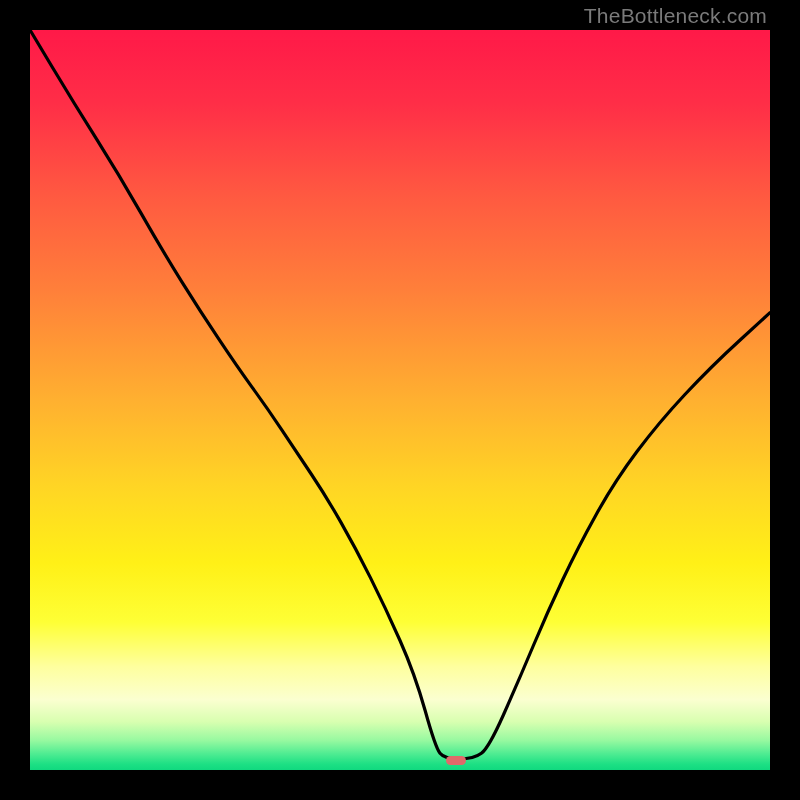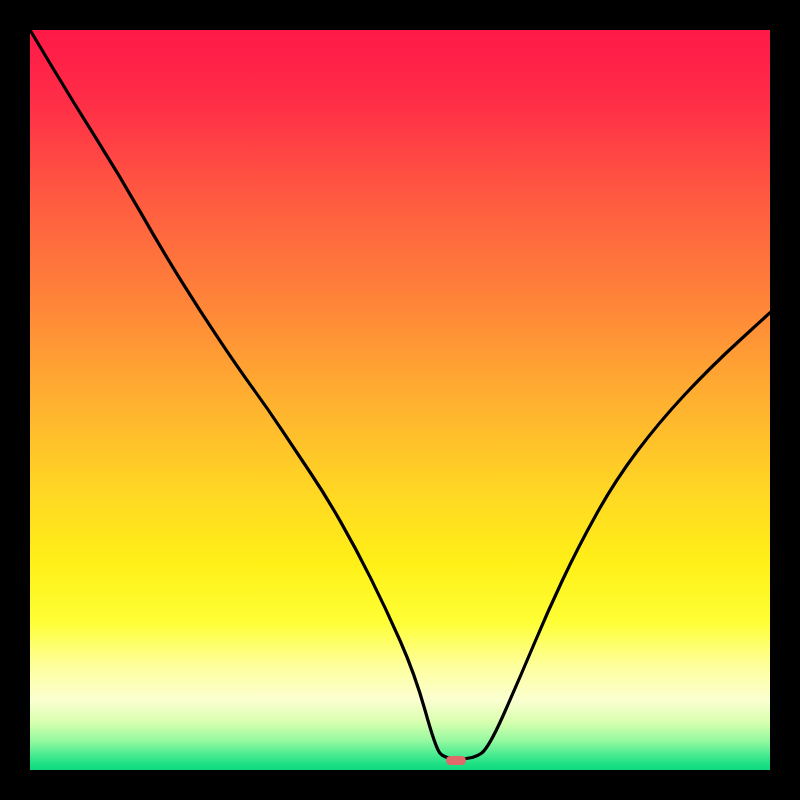--- a/index.html
+++ b/index.html
@@ -86,13 +86,14 @@
       <rect x="0" y="0" width="740" height="740" fill="url(#bg)"></rect>
     </svg>
 
     <svg class="curve" viewBox="0 0 740 740" preserveAspectRatio="none">
       <path id="curve-path" d="M 0.0 0.0 Q 0.0 0.0 22.2 37.0 Q 44.4 74.0 66.6 109.1 Q 88.8 144.3 111.0 183.1 Q 133.2 222.0 151.7 251.6 Q 170.2 281.2 188.7 308.9 Q 207.2 336.7 222.0 357.1 Q 236.8 377.4 251.6 399.6 Q 266.4 421.8 281.2 444.0 Q 296.0 466.2 310.8 492.1 Q 325.6 518.0 340.4 547.6 Q 355.2 577.2 370.0 610.5 Q 384.8 643.8 395.2 680.8 Q 405.5 717.8 410.0 723.3 Q 414.4 728.9 429.2 728.9 Q 444.0 728.9 451.4 723.3 Q 458.8 717.8 473.6 684.5 Q 488.4 651.2 503.2 616.0 Q 518.0 580.9 532.8 549.5 Q 547.6 518.0 566.1 484.7 Q 584.6 451.4 606.8 421.8 Q 629.0 392.2 654.9 364.5 Q 680.8 336.7 710.4 309.7 T 740.0 282.7" fill="none" stroke="#000" stroke-width="3.2" stroke-linecap="round" stroke-linejoin="round"></path>
     </svg>
 
     <div class="marker" id="marker" style="background: rgb(224, 106, 106); left: 415.5px; top: 725.64px;"></div>
   </div>
 
+  <div class="watermark">TheBottleneck.com</div>
 </div>
 
 </body></html>

